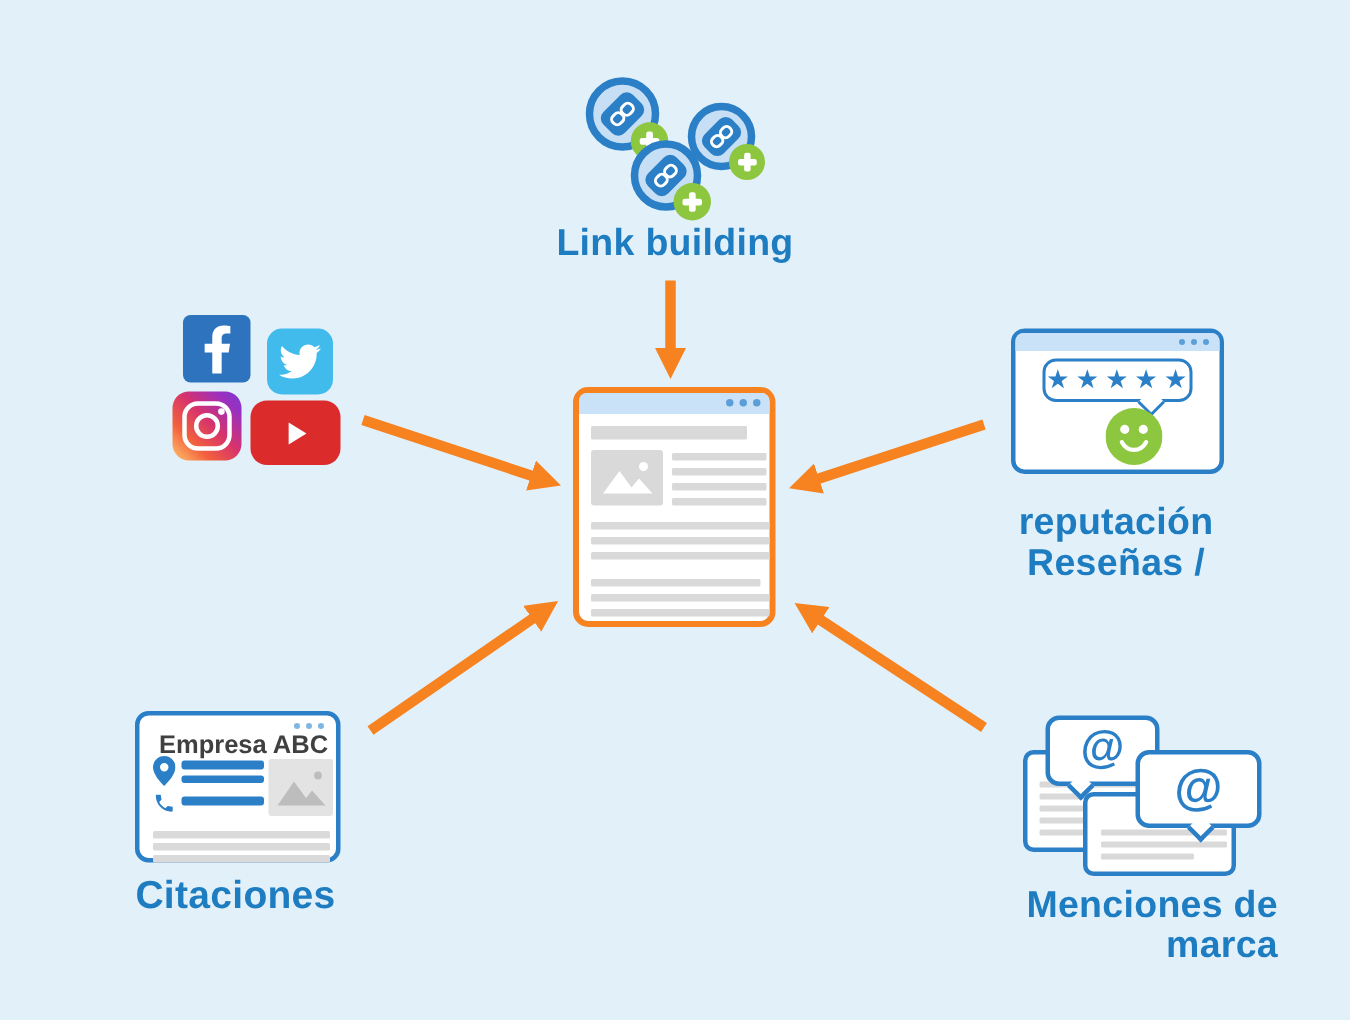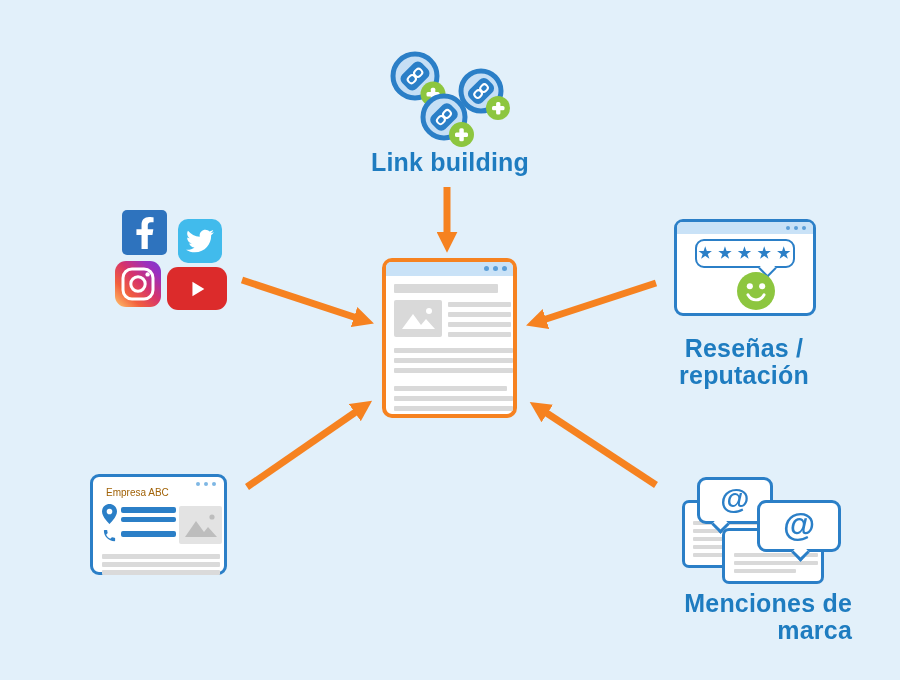--- a/index.html
+++ b/index.html
@@ -33,21 +33,21 @@
   .ig{left:115px;top:261px;width:46px;height:46px;border-radius:11px;
       background:linear-gradient(45deg,#FFC56E 0%,#F2603D 28%,#D6336C 55%,#9B30BF 82%,#7A3BD0 100%);}
   .yt{left:167px;top:267px;width:60px;height:43px;border-radius:11px;background:#DC2B2B;}
   
   .bubble{position:absolute;background:#fff;border:2.5px solid #2B7FC7;border-radius:9px;box-sizing:border-box;}
   .tail{position:absolute;width:13px;height:13px;background:#fff;box-sizing:border-box;}
   .tail.dr{border-right:2.5px solid #2B7FC7;border-bottom:2.5px solid #2B7FC7;transform:rotate(45deg);}
   .tail.dl{border-left:2.5px solid #2B7FC7;border-bottom:2.5px solid #2B7FC7;transform:rotate(-45deg);}
   .stars{position:absolute;width:100%;top:3px;text-align:center;color:#2B7FC7;font-size:15px;font-weight:bold;letter-spacing:1px;}
   .at{position:absolute;width:100%;text-align:center;color:#2B7FC7;font-weight:bold;}
-  .biz{position:absolute;left:13px;top:10px;color:#a16207;font-weight:normal;font-size:10px;}
+  .biz{position:absolute;left:13px;top:10px;color:#404040;font-weight:bold;font-size:17px;}
   .imgph{position:absolute;background:#DCDCDC;border-radius:2px;}
 </style>
 </head>
 <body>
 
 <div class="canvas">
 
   <svg class="abs" width="900" height="680" viewBox="0 0 900 680" style="left:0;top:0;">
     <defs>
       <marker id="ah" viewBox="0 0 10 10" refX="3" refY="5" markerWidth="3" markerHeight="3" orient="auto-start-reverse">
@@ -157,22 +157,22 @@
     </div>
     <div class="tail dr" style="left:84px;top:40px;"></div>
     <svg class="abs" style="left:60px;top:50px;" width="38" height="38" viewBox="0 0 40 40">
       <circle cx="20" cy="20" r="20" fill="#8DC63F"></circle>
       <circle cx="13.5" cy="15" r="3.2" fill="#fff"></circle>
       <circle cx="26.5" cy="15" r="3.2" fill="#fff"></circle>
       <path d="M11.5 24c2 3.6 5 5.4 8.5 5.4s6.5-1.8 8.5-5.4" stroke="#fff" stroke-width="3" fill="none" stroke-linecap="round"></path>
     </svg>
   </div>
   <div class="label" style="left:644px;top:335px;width:200px;">
+    <div>reputación</div>
     <div>Reseñas /</div>
-    <div>reputación</div>
   </div>
 
   <div class="win" style="left:90px;top:474px;width:137px;height:101px;">
     <div class="dots" style="right:8px;top:5px;">
       <span class="dot" style="width:4px;height:4px;background:#7FB7E4;"></span>
         <span class="dot" style="width:4px;height:4px;background:#7FB7E4;"></span>
         <span class="dot" style="width:4px;height:4px;background:#7FB7E4;"></span>
     </div>
     <div class="biz">Empresa ABC</div>
     <svg class="abs" style="left:9px;top:27px;" width="15" height="20" viewBox="0 0 24 32">
@@ -187,20 +187,21 @@
     <div class="imgph" style="left:86px;top:29px;width:43px;height:38px;background:#E3E3E3;">
       <svg width="43" height="38" viewBox="0 0 43 38">
         <path d="M6 31 L17 15 L25 26 L29 21 L38 31 Z" fill="#BDBDBD"></path>
         <circle cx="33" cy="11" r="2.6" fill="#BDBDBD"></circle>
       </svg>
     </div>
     <div class="gline" style="left:9px;top:77px;width:118px;height:5px;background:#DADADA;"></div>
     <div class="gline" style="left:9px;top:85px;width:118px;height:5px;background:#DADADA;"></div>
     <div class="gline" style="left:9px;top:93px;width:118px;height:5px;background:#DADADA;"></div>
   </div>
+  <div class="label" style="left:57px;top:583px;width:200px;font-size:26px;">Citaciones</div>
 
   <div class="win" style="left:682px;top:500px;width:100px;height:68px;border-radius:7px;z-index:1;">
     <div class="bluebar" style="left:68px;top:7px;width:16px;height:4px;"></div>
     <div class="gline" style="left:8px;top:18px;width:80px;height:4px;"></div>
     <div class="gline" style="left:8px;top:26px;width:80px;height:4px;"></div>
     <div class="gline" style="left:8px;top:34px;width:58px;height:4px;"></div>
     <div class="gline" style="left:8px;top:42px;width:80px;height:4px;"></div>
     <div class="gline" style="left:8px;top:50px;width:80px;height:4px;"></div>
   </div>
   <div class="bubble" style="left:697px;top:477px;width:76px;height:47px;border-width:3px;z-index:2;">

